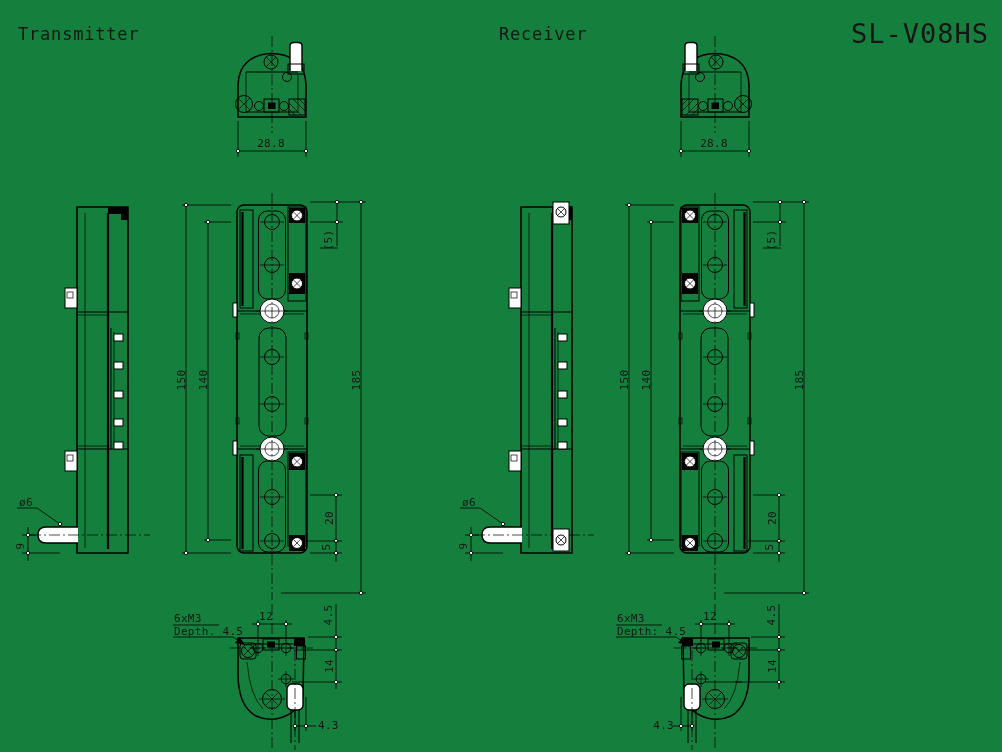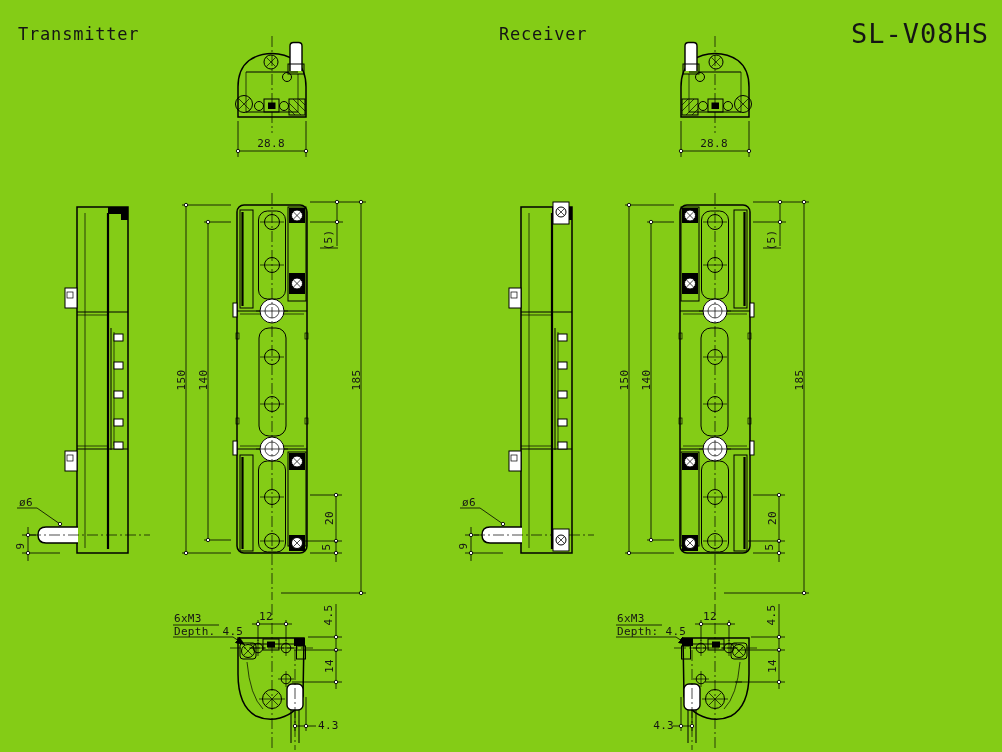--- a/index.html
+++ b/index.html
@@ -1,16 +1,16 @@
 <!DOCTYPE html>
 <html><head>
 <meta charset="utf-8">
 <style>
   html,body{margin:0;padding:0;background:#fff;}
-  .page{position:relative;width:1002px;height:752px;background:#84cc16;overflow:hidden;}
+  .page{position:relative;width:1002px;height:752px;background:#15803d;overflow:hidden;}
   svg{position:absolute;left:0;top:0;}
   .ol{fill:none;stroke:#000;stroke-width:1.5;stroke-linejoin:miter;}
   .md{fill:none;stroke:#000;stroke-width:1;}
   .tn{fill:none;stroke:#000;stroke-width:0.7;}
   .thk{fill:none;stroke:#000;stroke-width:2.2;}
   .dm{fill:none;stroke:#000;stroke-width:0.8;}
   .cl{fill:none;stroke:#000;stroke-width:0.7;stroke-dasharray:11 3 2 3;}
   .bk{fill:#000;stroke:none;}
   .wf{fill:#fff;stroke:#000;stroke-width:1.4;}
   .wf2{fill:#fff;stroke:#000;stroke-width:1;}

